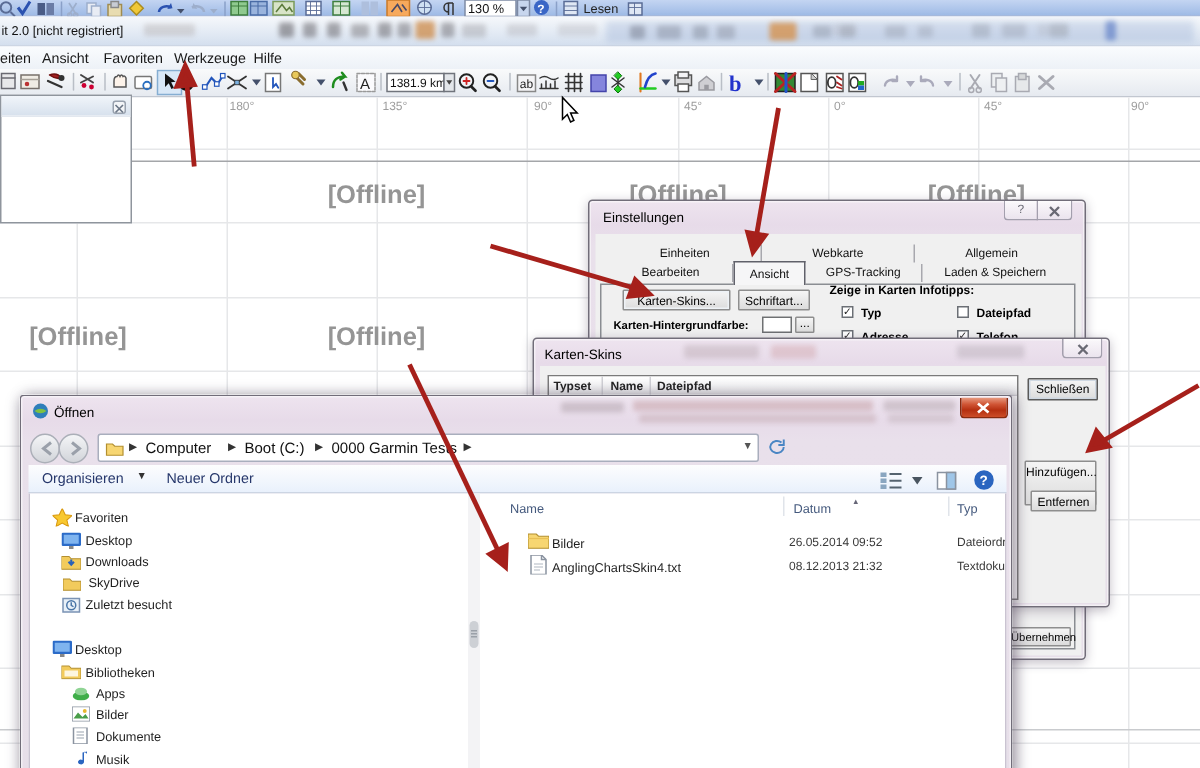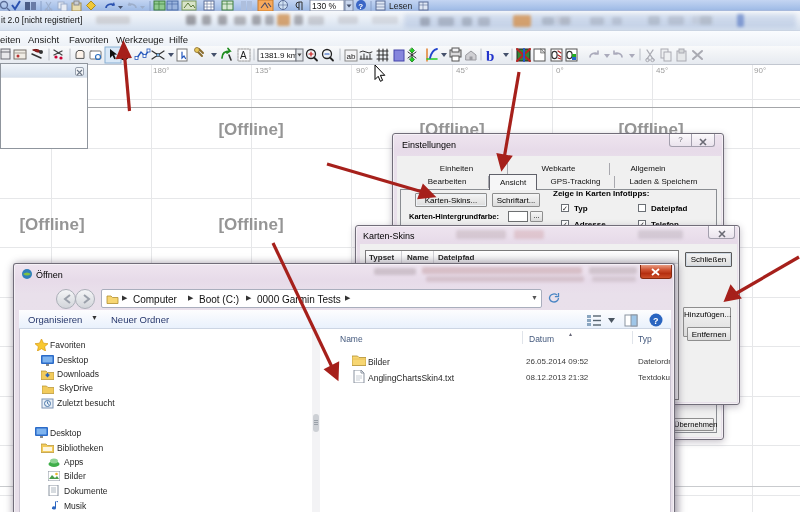--- a/index.html
+++ b/index.html
@@ -26,21 +26,21 @@
 .capbtn{position:absolute;height:13px;border:1px solid #a39fad;border-top:none;border-radius:0 0 3px 3px;background:linear-gradient(rgba(255,255,255,.75),rgba(236,232,240,.6));color:#6a6a74;text-align:center;}
 .body{position:absolute;background:#f0f0f0;}
 .btn{position:absolute;border:1px solid #8e8e8e;background:linear-gradient(#f5f5f5,#dcdcdc);font-size:8px;color:#000;text-align:center;border-radius:1px;}
 .tab{position:absolute;height:12px;font-size:8px;text-align:center;color:#111;border-right:1px solid #a8a8ae;}
 .cb{position:absolute;width:8px;height:8px;border:1px solid #6b6f75;background:#fff;font-size:7px;line-height:8px;text-align:center;color:#222;}
 .lbl{position:absolute;font-size:8px;color:#000;font-weight:bold;}
 #einst{left:392px;top:133px;width:332px;height:307px;z-index:10;}
 #kskins{left:355px;top:225px;width:385px;height:180px;z-index:20;}
 #oeffnen{left:13px;top:263px;width:662px;height:256px;border-bottom:none;border-radius:3px 3px 0 0;z-index:30;box-shadow:inset 0 0 0 1px rgba(255,255,255,.52),3px 0 9px rgba(90,80,100,.4),0 3px 9px rgba(90,80,100,.4) !important;}
 #redx{position:absolute;left:626px;top:1px;width:32px;height:14px;background:linear-gradient(#e89c82,#d05535 35%,#b52f10 65%,#cc4d28);border:1px solid #86290f;border-top:none;border-radius:0 0 3px 3px;color:#fff;text-align:center;font-size:9px;line-height:13px;font-weight:bold;}
-#addr{position:absolute;left:0;top:22px;width:660px;height:24px;margin-left:36px;}
+#addr{position:absolute;left:0;top:22px;width:660px;height:24px;}
 #crumb{position:absolute;left:51px;top:3px;width:441px;height:19px;background:#fff;border:1px solid #a9aebd;border-radius:2px;font-size:10px;color:#111;white-space:nowrap;}
 #search{position:absolute;left:517px;top:3px;width:137px;height:19px;background:#fff;border:1px solid #a9aebd;border-radius:2px;white-space:nowrap;}
 #cmdbar{position:absolute;left:5px;top:46px;width:652px;height:19px;background:linear-gradient(#fdfdfe,#e9f1fc);border-bottom:1px solid #ccd5e3;font-size:9.5px;color:#26376b;}
 #filearea{position:absolute;left:5px;top:65px;width:652px;height:191px;background:#fff;overflow:hidden;border-left:1px solid #cac3d1;border-right:1px solid #cac3d1;}
 .navitem{position:absolute;font-size:8.5px;color:#1f1f1f;white-space:nowrap;}
 .fhead{position:absolute;top:5px;font-size:8.5px;color:#44597d;}
 .frow{position:absolute;font-size:8.5px;color:#1f1f1f;white-space:nowrap;}
 .fsub{position:absolute;font-size:8px;color:#3a3a3a;white-space:nowrap;}
 #overlay{left:0;top:0;width:800px;height:512px;pointer-events:none;z-index:50;}
 .ico{position:absolute;}
@@ -289,21 +289,21 @@
 
 <div class="dlg glass" id="einst">
   <div class="dtitle" style="left:9px;top:6px">Einstellungen</div>
   <div class="capbtn" style="left:276px;top:0;width:23px;font-size:8px;line-height:12px;border-radius:0 0 0 3px">?</div>
   <div class="capbtn" style="left:299px;top:0;width:23px;border-left:none;border-radius:0 0 3px 0"><svg width="23" height="12">
         <path d="M8,3 l6,6 M14,3 l-6,6" stroke="#6a6a74" stroke-width="1.6"></path>
       </svg></div>
   <div class="body" style="left:4px;top:22px;width:324px;height:281px"></div>
   <div class="tab" style="left:13px;top:29px;width:102px;line-height:12px">Einheiten</div>
   <div class="tab" style="left:115px;top:29px;width:102px;line-height:12px">Webkarte</div>
-  <div class="tab" style="left:204px;top:29px;width:102px;line-height:12px;border-right:none">Allgemein</div>
+  <div class="tab" style="left:217px;top:29px;width:102px;line-height:12px;border-right:none">Allgemein</div>
   <div class="tab" style="left:13px;top:42px;width:83px;line-height:12px">Bearbeiten</div>
   <div class="tab" style="left:144px;top:42px;width:78px;line-height:12px">GPS-Tracking</div>
   <div class="tab" style="left:222px;top:42px;width:97px;line-height:12px;border-right:none">Laden &amp; Speichern</div>
   <div class="abs" style="left:7px;top:55px;width:317px;height:244px;border:1px solid #8a8d92;background:#f0f0f0"></div>
   <div class="tab" style="left:96px;top:40px;width:48px;height:16px;background:#f6f6f7;border:1px solid #60616a;border-bottom:none;line-height:15px">Ansicht</div>
   <div class="btn" style="left:22px;top:59px;width:72px;height:14px;line-height:13px;box-shadow:inset 0 0 0 1px #eef2f6">Karten-Skins...</div>
   <div class="btn" style="left:99px;top:59px;width:48px;height:14px;line-height:13px">Schriftart...</div>
   <div class="lbl" style="left:16px;top:78px;font-size:7.5px">Karten-Hintergrundfarbe:</div>
   <div class="abs" style="left:115px;top:77px;width:20px;height:11px;background:#fff;border:1px solid #6e7072"></div>
   <div class="btn" style="left:137px;top:77px;width:13px;height:11px;line-height:8px">...</div>

